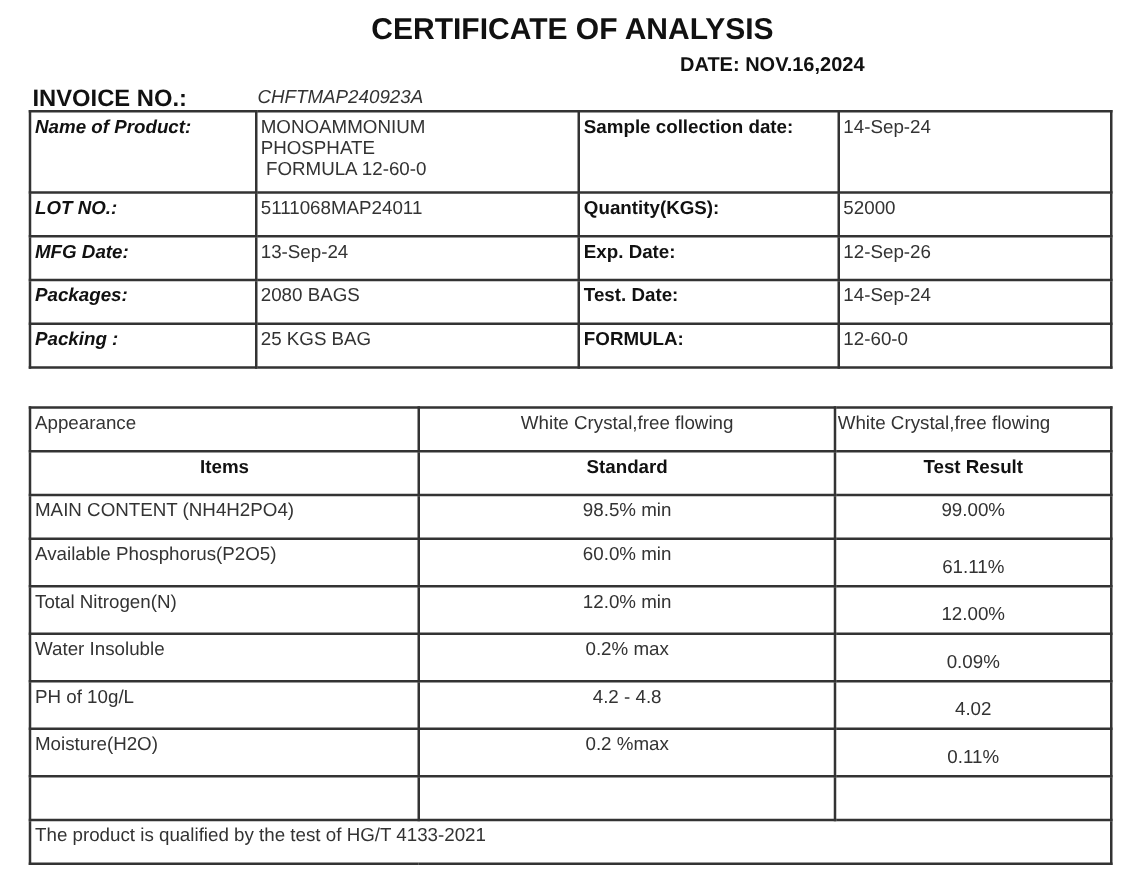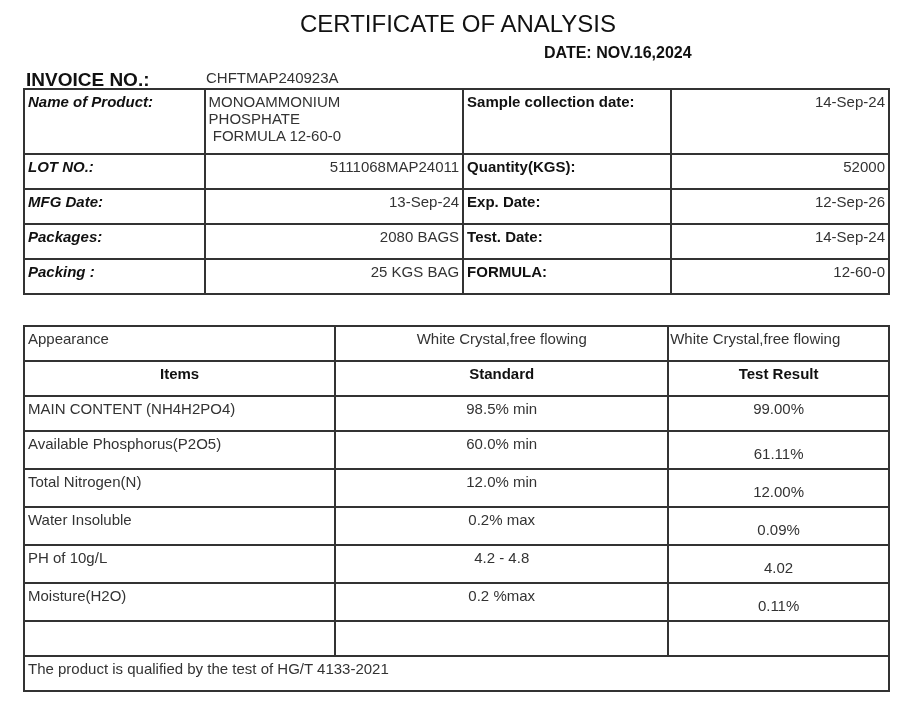--- a/index.html
+++ b/index.html
@@ -1,28 +1,28 @@
 <!DOCTYPE html>
 <html><head>
 <meta charset="utf-8">
 <style>
   html, body { margin:0; padding:0; background:#ffffff; }
   body { width:916px; height:703px; position:relative; overflow:hidden; font-family:"Liberation Sans", sans-serif; color:#222; }
-  .title { position:absolute; left:0; width:916px; top:10px; text-align:center; font-size:24px; font-weight:normal; color:#111; letter-spacing:0; }
+  .title { position:absolute; left:0; width:916px; top:10px; text-align:center; font-size:24px; font-weight:bold; color:#111; letter-spacing:0; }
   .date { position:absolute; left:544px; top:44px; font-size:16px; font-weight:bold; color:#111; }
   .inv-label { position:absolute; left:26px; top:69px; font-size:19px; font-weight:bold; color:#111; }
-  .inv-value { position:absolute; left:206px; top:69px; font-size:15px; color:#333; }
+  .inv-value { position:absolute; left:206px; top:69px; font-size:15px; color:#333;font-style:italic; }
 
   table { border-collapse:collapse; position:absolute; }
   td { border:2px solid #333; padding:0 3px; font-size:15px; color:#333; vertical-align:top; }
   .t1 { left:23px; top:88px; width:867px; }
   .t1 td { height:30px; padding-top:3px; }
   .t1 .lbl { font-weight:bold; color:#111;font-style:italic; }
   .t1 .rlbl { font-weight:bold; color:#111; text-align:left; }
-  .t1 .c { text-align:right; }
+  .t1 .c { text-align:left; }
 
   .t2 { left:23px; top:325px; width:867px; }
   .t2 td { height:30px; padding-top:3px; }
   .t2 .hdr { font-weight:bold; color:#111; text-align:center; }
   .t2 .c { text-align:center; }
   .t2 .res { text-align:center; vertical-align:middle; padding-top:6px; }
   .foot td { border-top:2px solid #be185d; }
 </style>
 </head>
 <body>

